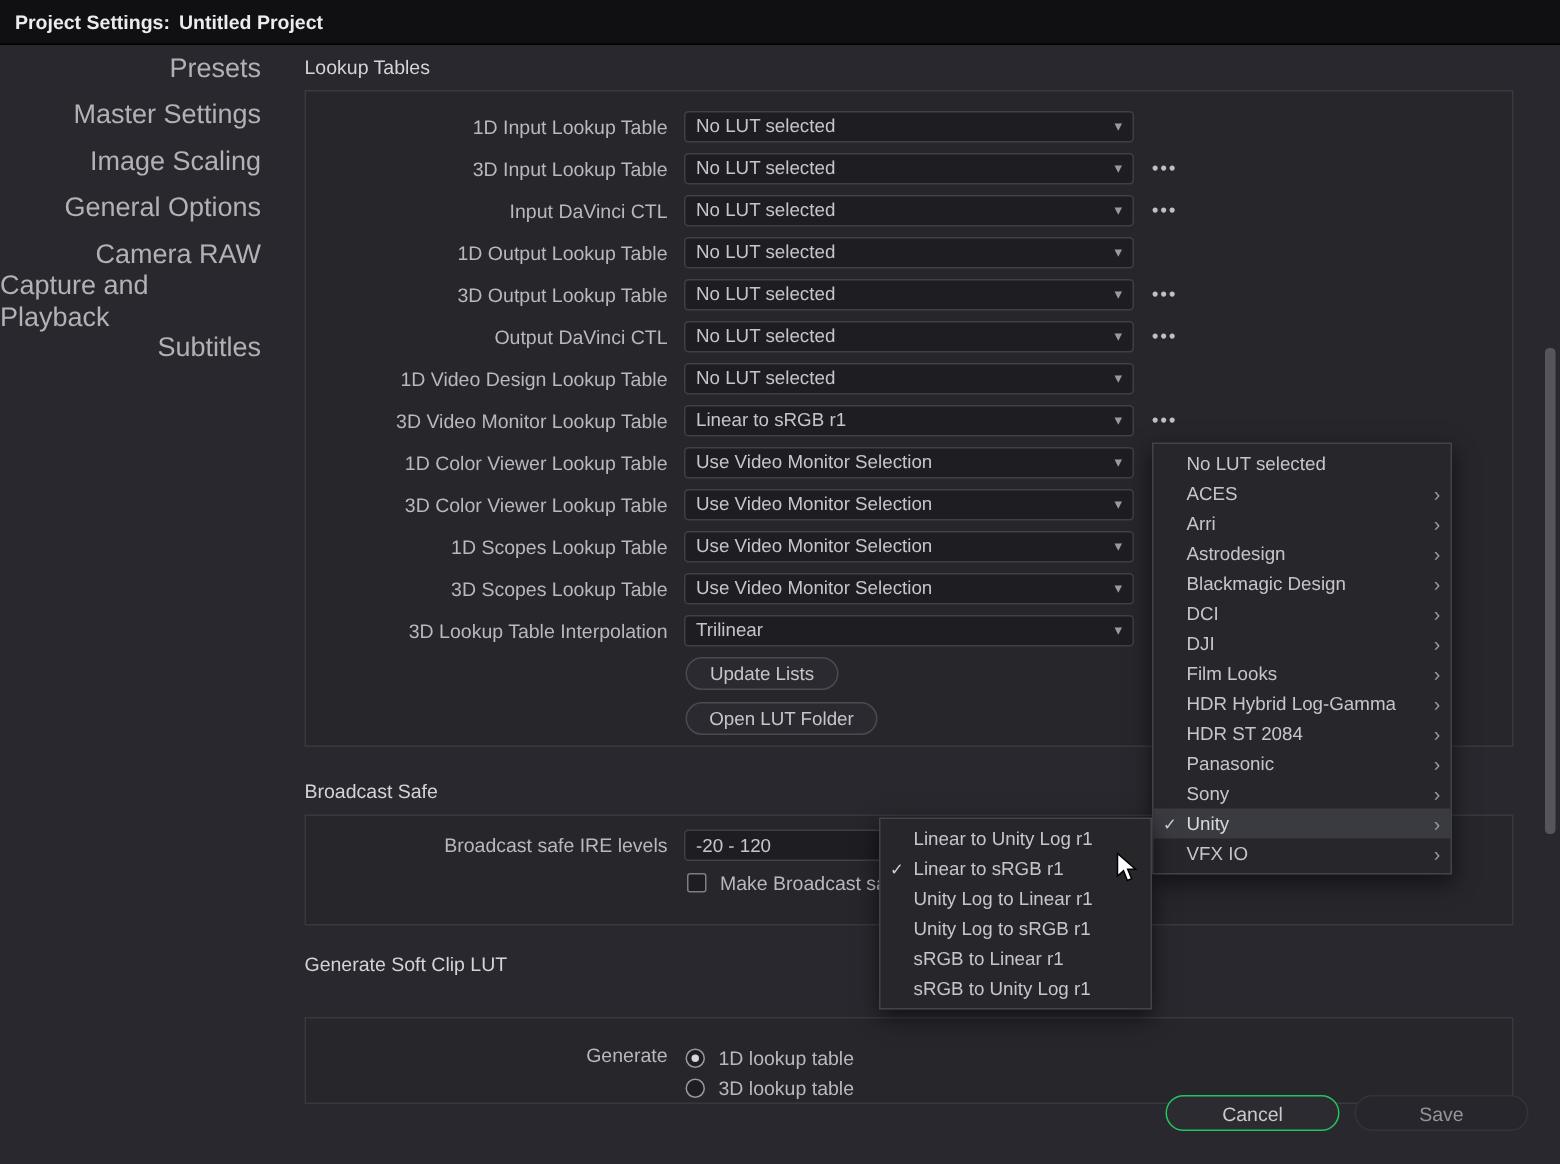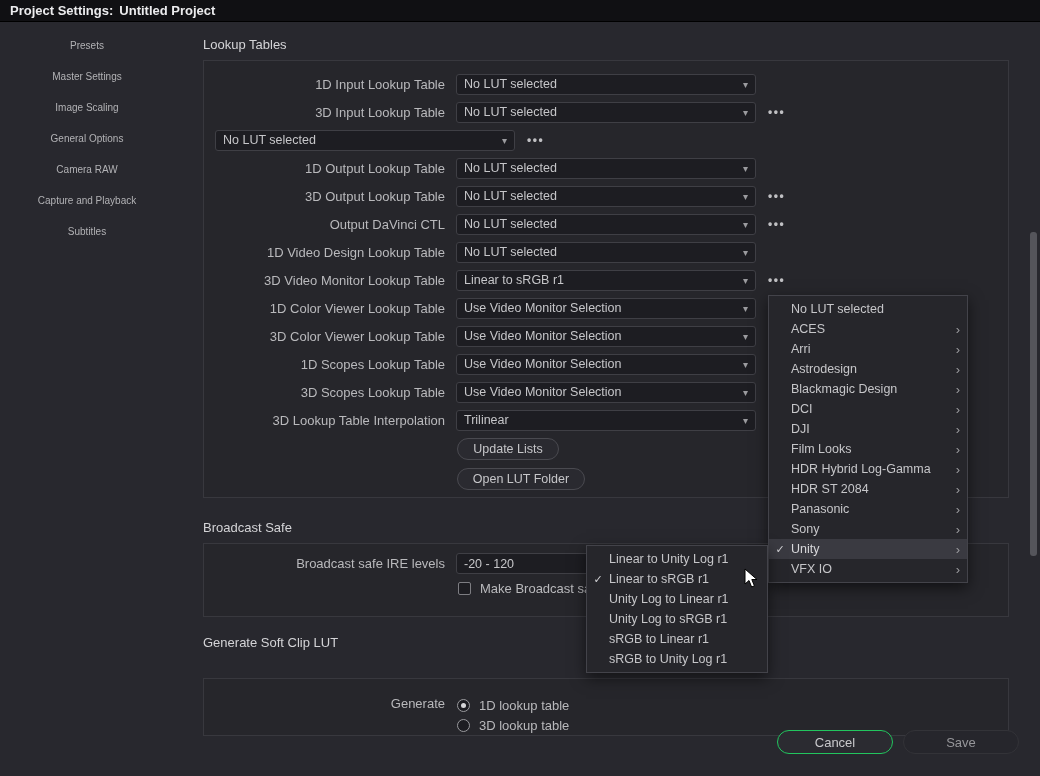--- a/index.html
+++ b/index.html
@@ -6,31 +6,31 @@
   html,body { width:1040px; height:776px; }
   body {
     position:relative; overflow:hidden;
     background:#28282e;
     font-family:"Liberation Sans", sans-serif;
     color:#c6c6c9; font-size:13px;
     -webkit-font-smoothing:antialiased;
   }
   
   .titlebar {
-    position:absolute; left:0; top:0; width:1040px; height:22px;
+    position:absolute; left:0; top:0; width:1040px; height:30px;
     background:#101013; border-bottom:1px solid #000;
     display:flex; align-items:center; padding-left:10px;
     color:#ececee; font-weight:bold; font-size:13px;
   }
   .titlebar .proj { margin-left:6px; }
   
   .sidebar { position:absolute; left:0; top:30px; width:187px; bottom:0; background:#28282e; }
   .side-item {
-    height:31px; display:flex; align-items:center; justify-content:center;
-    padding-right:13px; color:#b2b2b5; font-size:10px; cursor:default;
+    height:31px; display:flex; align-items:center; justify-content:flex-end;
+    padding-right:13px; color:#b2b2b5; font-size:18px; cursor:default;
   }
   .side-item.selected { background:#1a1a20; color:#d6d6d9; }
   
   .section-title { position:absolute; color:#d4d4d7; font-size:13px; }
   
   .panel { position:absolute; background:#26262b; border:1px solid #38383e; }
   .lt-rows { padding-top:9px; }
   .lt-row { display:flex; align-items:center; height:28px; }
   .rowlabel { width:241px; text-align:right; color:#b9b9bc; font-size:13px; }
   .dropdown {
@@ -130,20 +130,21 @@
     <div class="lt-row">
       <span class="rowlabel">3D Input Lookup Table</span>
       <div class="dropdown">
         <span class="dd-value">No LUT selected</span>
         <span class="dd-chev">▾</span>
       </div>
       <span class="more-btn">•••</span>
     </div>
 
     <div class="lt-row">
+      <span class="rowlabel">Input DaVinci CTL</span>
       <div class="dropdown">
         <span class="dd-value">No LUT selected</span>
         <span class="dd-chev">▾</span>
       </div>
       <span class="more-btn">•••</span>
     </div>
 
     <div class="lt-row">
       <span class="rowlabel">1D Output Lookup Table</span>
       <div class="dropdown">

